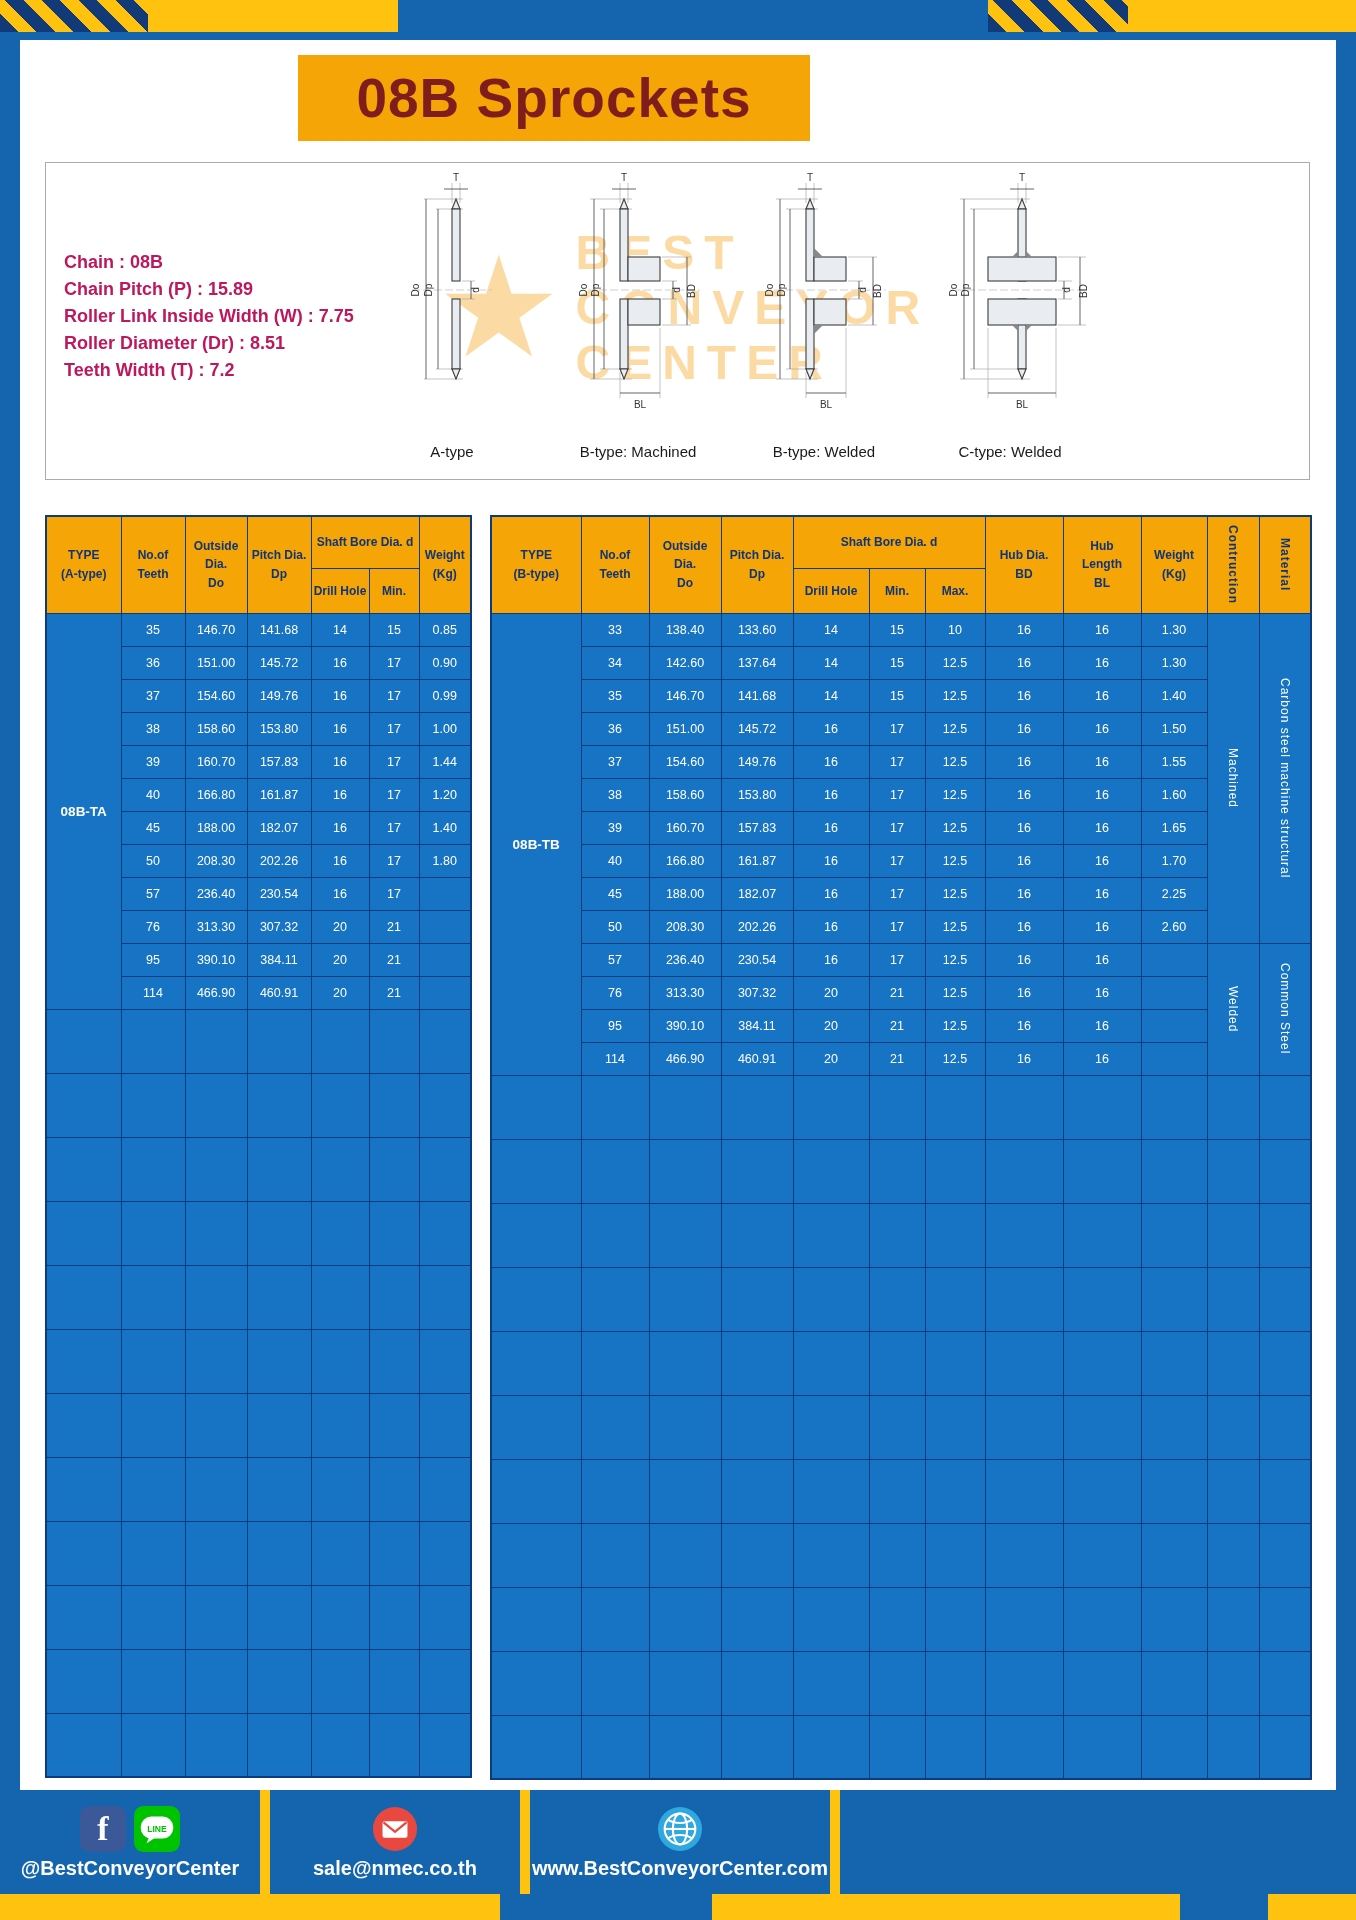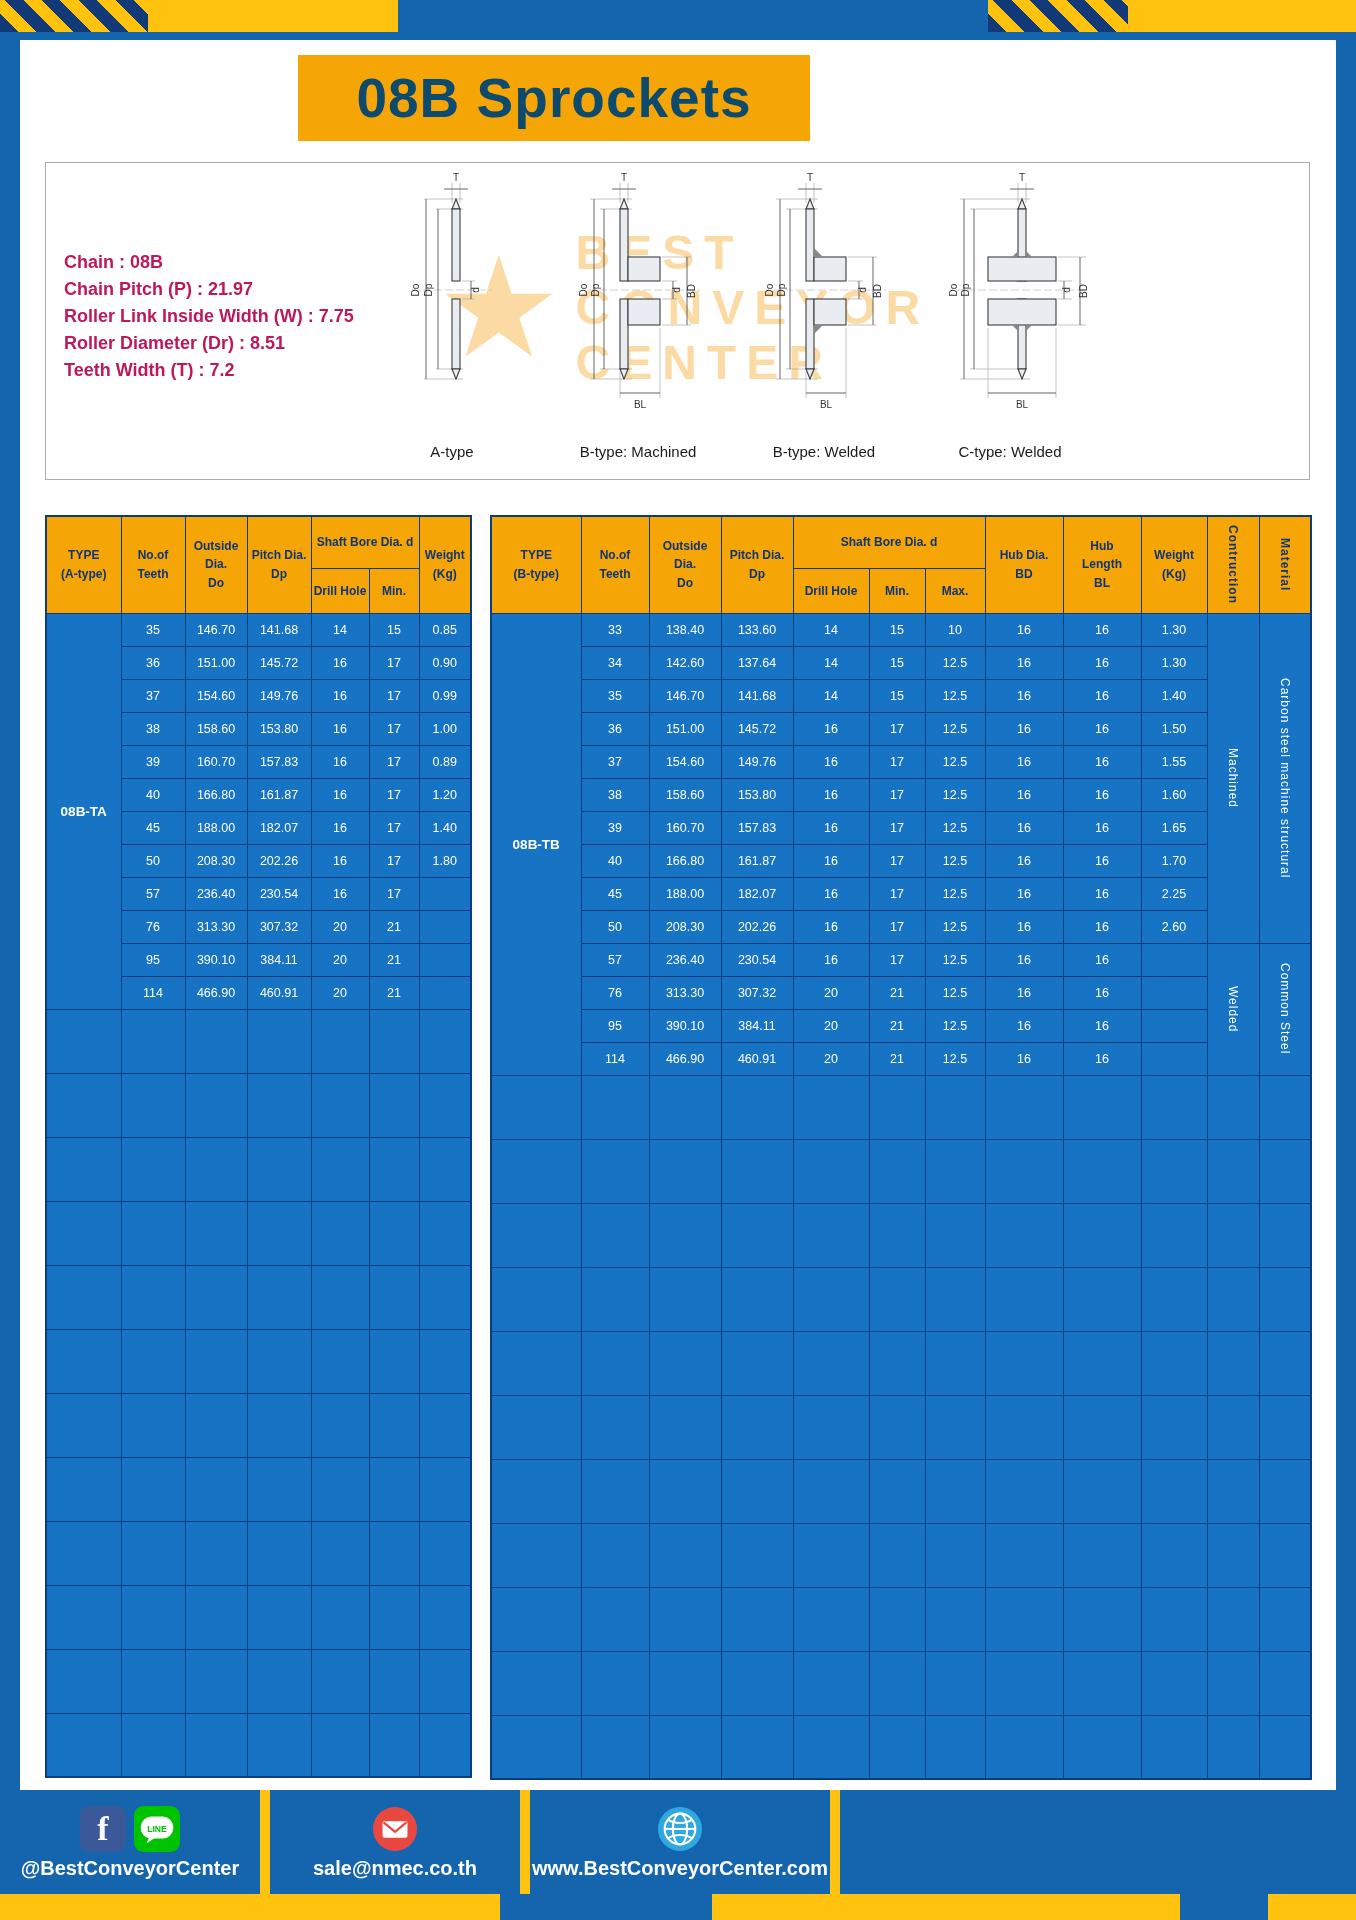--- a/index.html
+++ b/index.html
@@ -13,21 +13,21 @@
   .bottom-band { position:absolute; left:0; top:1894px; width:1356px; height:26px; }
   .stripes { background:repeating-linear-gradient(45deg,#123A78 0 13px,#FFC20E 13px 26px); }
   .ybar { background:#FFC20E; }
 
   
   .page { position:absolute; left:20px; top:40px; width:1316px; height:1750px; background:#ffffff; }
 
   
   .banner { position:absolute; left:278px; top:15px; width:512px; height:86px; background:#F5A505;
             display:flex; align-items:center; justify-content:center; }
-  .banner-title { font-size:55px; font-weight:bold; color:#0c4a6e; letter-spacing:1px; }
+  .banner-title { font-size:55px; font-weight:bold; color:#7f1d1d; letter-spacing:1px; }
 
   
   .specs-panel { position:absolute; left:25px; top:122px; width:1265px; height:318px; background:#fff;
                  border:1px solid #ABABAB; }
   .specs-list { position:absolute; left:18px; top:86px; z-index:3; }
   .spec-line { font-size:18px; font-weight:bold; color:#be185d; line-height:27px; white-space:nowrap; }
 
   .watermark { position:absolute; left:390px; top:62px; z-index:1; display:flex; align-items:center; gap:14px;
                color:rgba(246,166,36,0.42); }
   .wm-star { font-size:140px; line-height:1; }
@@ -90,21 +90,21 @@
         <span class="wm-star">★</span>
         <div class="wm-lines">
           <div>BEST</div>
           <div>CONVEYOR</div>
           <div>CENTER</div>
         </div>
       </div>
 
       <div id="specs-list" class="specs-list">
           <div class="spec-line"><span class="spec-label">Chain</span><span class="spec-value"> : 08B</span></div>
-          <div class="spec-line"><span class="spec-label">Chain Pitch (P)</span><span class="spec-value"> : 21.97</span></div>
+          <div class="spec-line"><span class="spec-label">Chain Pitch (P)</span><span class="spec-value"> : 15.89</span></div>
           <div class="spec-line"><span class="spec-label">Roller Link Inside Width (W)</span><span class="spec-value"> : 7.75</span></div>
           <div class="spec-line"><span class="spec-label">Roller Diameter (Dr)</span><span class="spec-value"> : 8.51</span></div>
           <div class="spec-line"><span class="spec-label">Teeth Width (T)</span><span class="spec-value"> : 7.2</span></div>
         </div>
 
       <div class="diagrams">
 
         <figure class="dia">
           <svg class="dsvg" viewBox="0 0 168 272">
             <g stroke="#aaa" stroke-width="0.7">
@@ -361,21 +361,21 @@
             <td class="num-cell">16</td>
             <td class="num-cell">17</td>
             <td class="num-cell">1.00</td>
           </tr>
           <tr class="data-row">
             <td class="num-cell">39</td>
             <td class="num-cell">160.70</td>
             <td class="num-cell">157.83</td>
             <td class="num-cell">16</td>
             <td class="num-cell">17</td>
-            <td class="num-cell">0.89</td>
+            <td class="num-cell">1.44</td>
           </tr>
           <tr class="data-row">
             <td class="num-cell">40</td>
             <td class="num-cell">166.80</td>
             <td class="num-cell">161.87</td>
             <td class="num-cell">16</td>
             <td class="num-cell">17</td>
             <td class="num-cell">1.20</td>
           </tr>
           <tr class="data-row">

